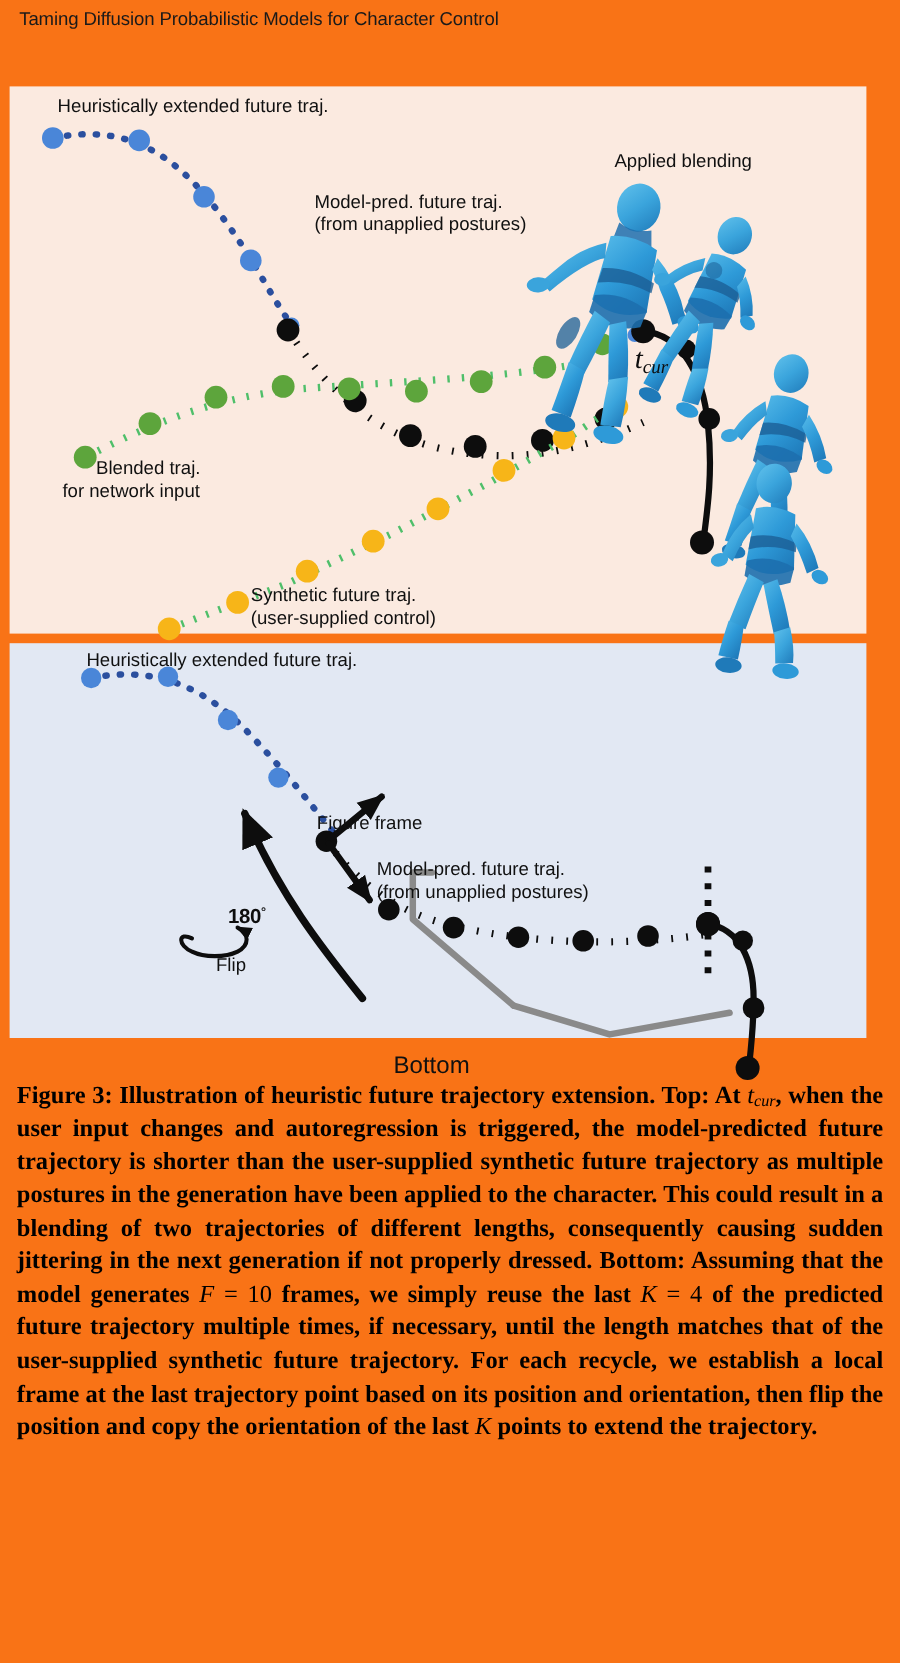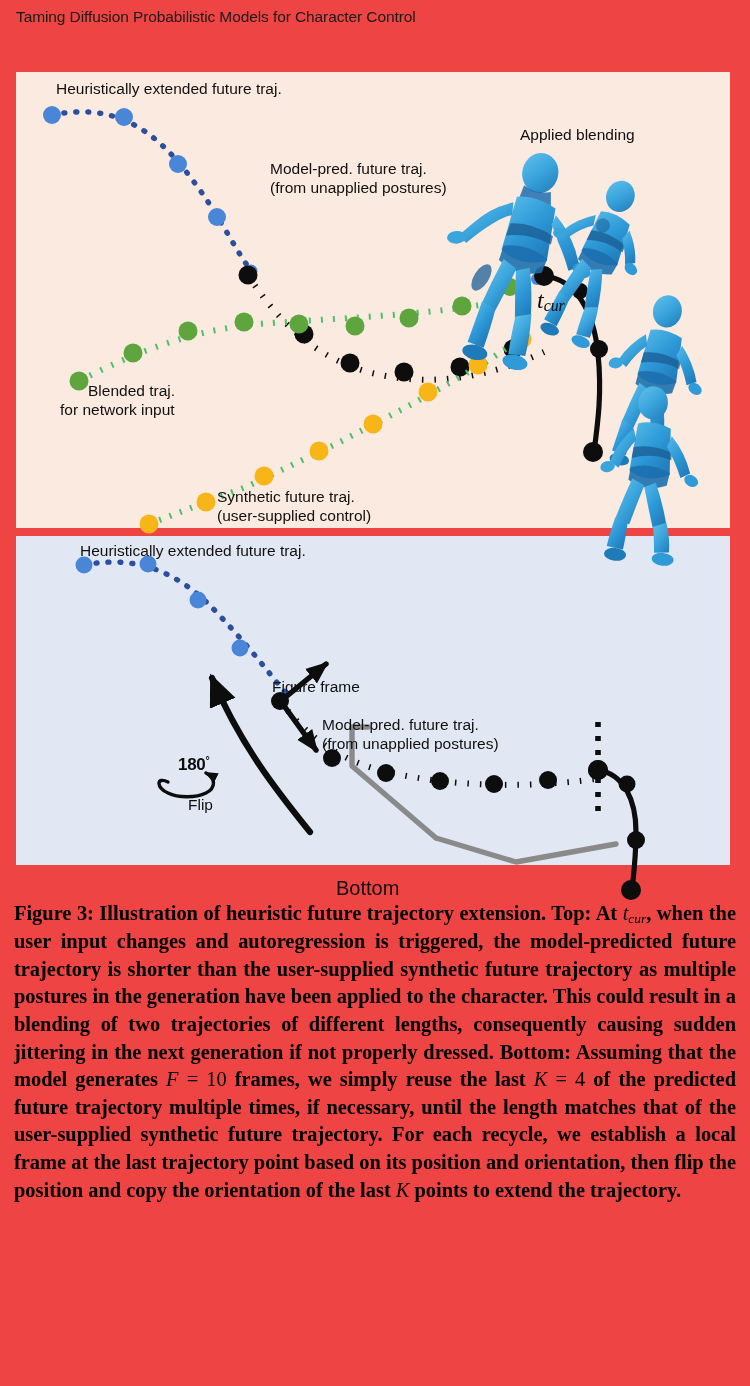--- a/index.html
+++ b/index.html
@@ -2,35 +2,35 @@
 <html><head>
 <meta charset="utf-8">
 <style>
   * { box-sizing: border-box; margin: 0; padding: 0; }
   html, body {
     width: 750px; height: 1386px;
     background: #ffffff;
     font-family: "Liberation Serif", serif;
     overflow: hidden;
   }
-  .page { position: relative; width: 750px; height: 1386px; background:#ef4444; }
+  .page { position: relative; width: 750px; height: 1386px; background:#f97316; }
 
   .running-head {
     position: absolute;
     left: 16px; top: 8px;
     font-family: "Liberation Sans", sans-serif;
     font-size: 15.5px;
     color: #1a1a1a;
     letter-spacing: -0.1px;
     white-space: nowrap;
   }
 
   .figure-box {
     position: absolute;
-    left: 16px; top: 72px;
+    left: 8px; top: 72px;
     width: 714px; height: 976px;
   }
 
   .panel { position: absolute; left: 0; width: 714px; }
   .panel-top    { top: 0px;   height: 456px; background: #fbeae0; }
   .panel-bottom { top: 464px; height: 329px; background: #e2e8f3; }
 
   .svg-layer {
     position: absolute; left: 0; top: 0;
     width: 714px; height: 793px;
@@ -59,20 +59,21 @@
     vertical-align: -0.22em;
   }
 
   .deg-label {
     position: absolute;
     font-family: "Liberation Sans", sans-serif;
     font-weight: bold;
     font-size: 17px;
     color: #0d0d0d;
     letter-spacing: -0.3px;
+    margin-left: 20px;
   }
   .deg-label sup { font-size: 0.62em; vertical-align: 0.55em; }
 
   .caption {
     position: absolute;
     left: 14px; top: 900px;
     width: 722px;
     font-family: "Liberation Serif", serif;
     font-weight: bold;
     font-size: 20.4px;

